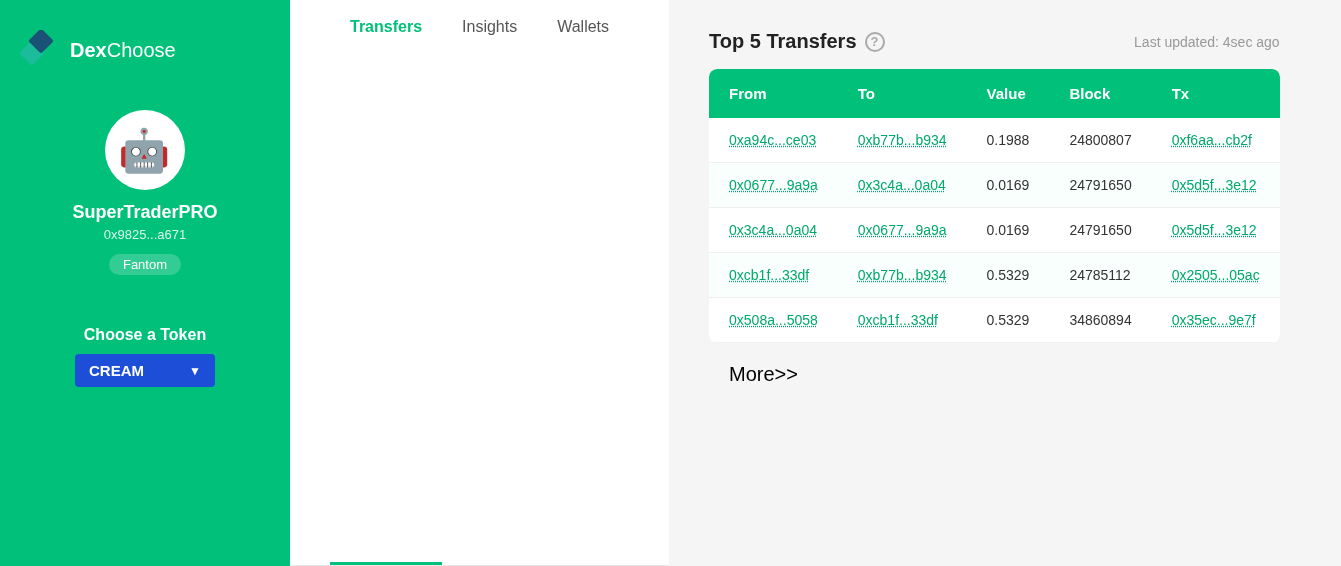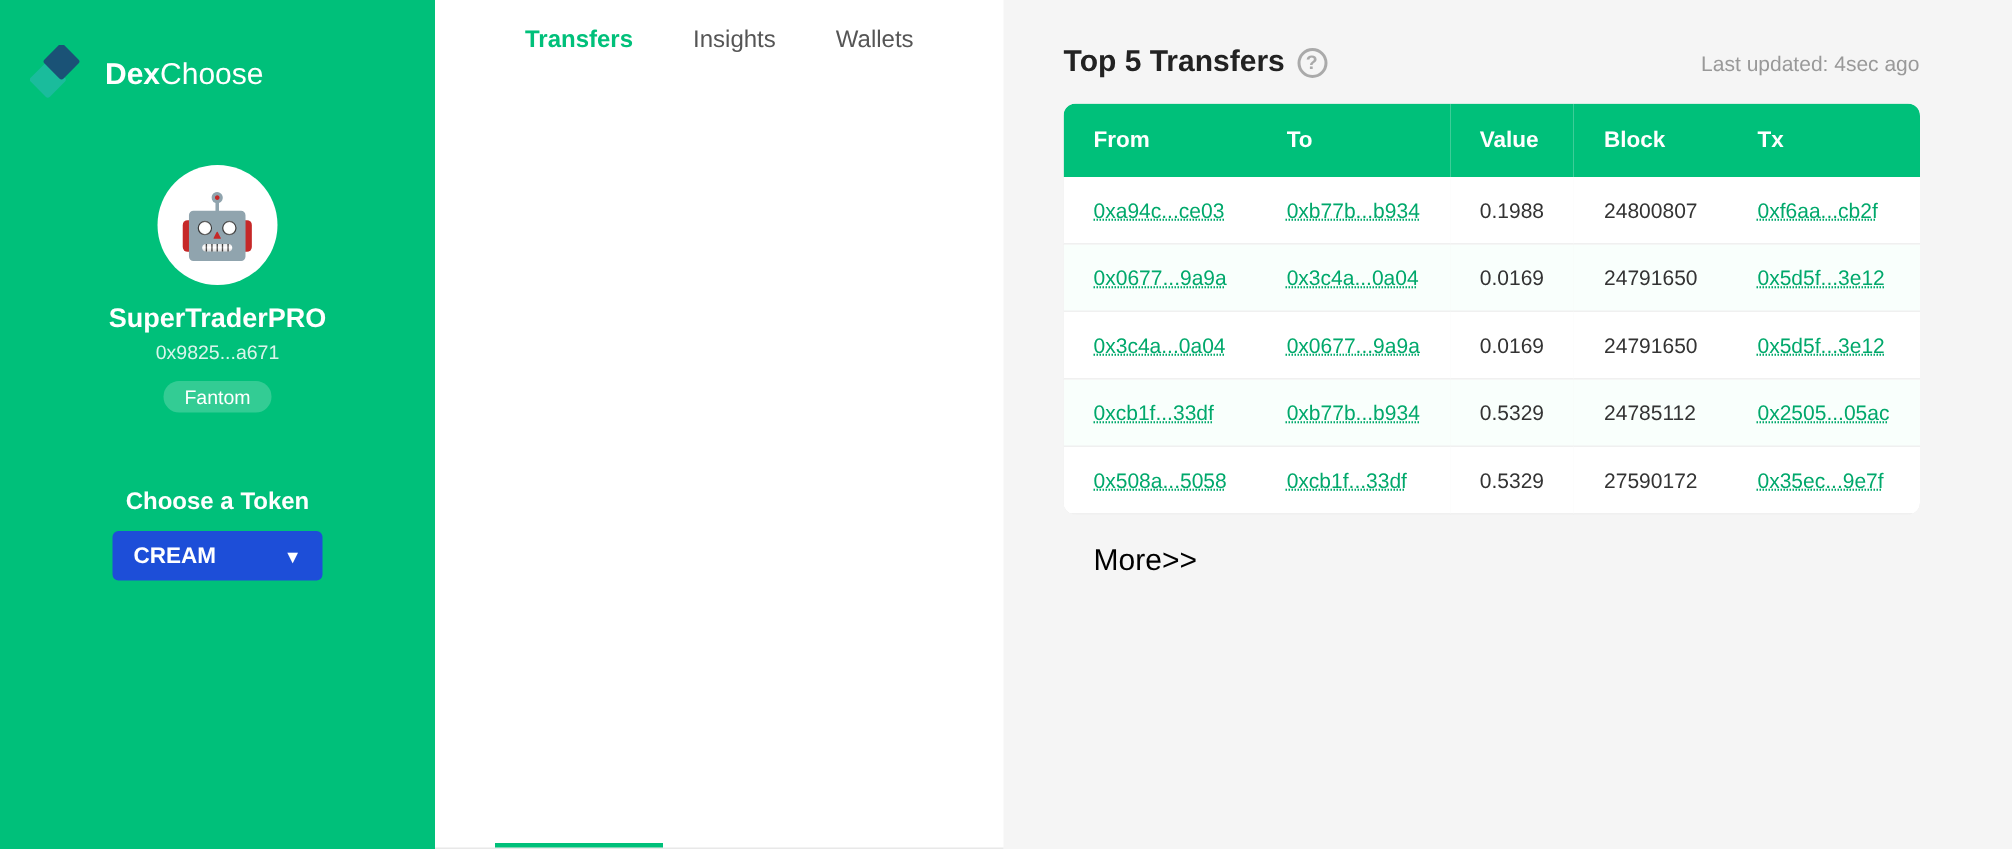--- a/index.html
+++ b/index.html
@@ -282,21 +282,21 @@
     <td class="link-cell"><a>0xcb1f...33df</a></td>
     <td class="link-cell"><a>0xb77b...b934</a></td>
     <td>0.5329</td>
     <td>24785112</td>
     <td class="link-cell"><a>0x2505...05ac</a></td>
   </tr>
             <tr>
     <td class="link-cell"><a>0x508a...5058</a></td>
     <td class="link-cell"><a>0xcb1f...33df</a></td>
     <td>0.5329</td>
-    <td>27590172</td>
+    <td>34860894</td>
     <td class="link-cell"><a>0x35ec...9e7f</a></td>
   </tr>
           </tbody>
       </table>
     </div>
 
     <div class="more-link">More&gt;&gt;</div>
   </div>
 </div>
 

